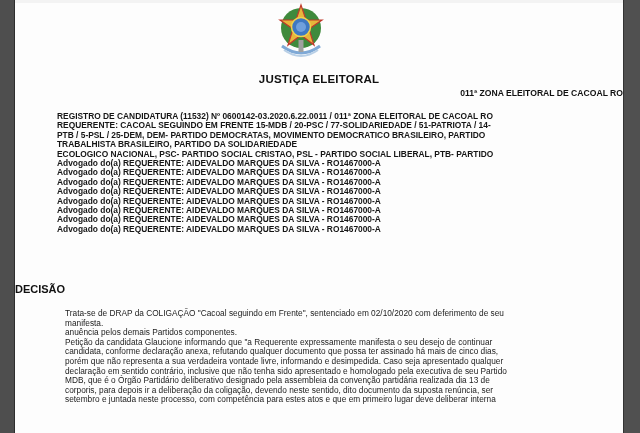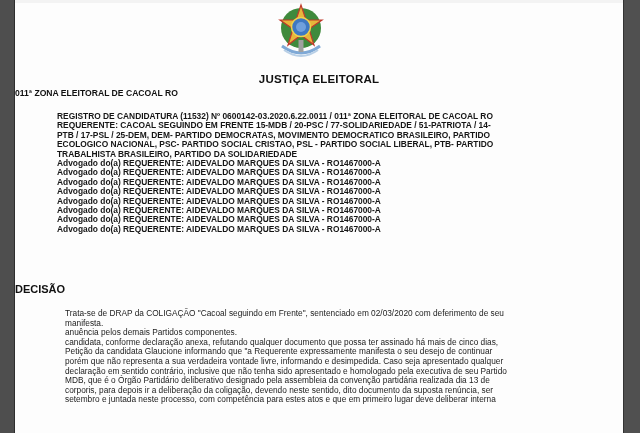--- a/index.html
+++ b/index.html
@@ -3,21 +3,21 @@
 <meta charset="utf-8">
 <style>
   html, body { margin:0; padding:0; }
   body { width:640px; height:433px; overflow:hidden; background:#4e4e4e; position:relative; font-family:"Liberation Sans", sans-serif; }
   .side-left { position:absolute; left:0; top:0; width:14px; height:433px; background:#4e4e4e; border-right:1px solid #2e2e2e; }
   .side-right { position:absolute; left:623px; top:0; width:17px; height:433px; background:#505050; border-left:1px solid #333; }
   .page { position:absolute; left:15px; top:0; width:608px; height:433px; background:#fdfdfd; overflow:hidden; }
   .topshade { position:absolute; left:0; top:0; width:100%; height:3px; background:#f3f3f3; }
   .emblem { position:absolute; left:261px; top:2px; width:50px; height:60px; }
   .h1 { position:absolute; left:0; width:100%; top:73px; text-align:center; font-weight:bold; font-size:11.5px; color:#111; letter-spacing:0.2px; }
-  .h2 { position:absolute; left:0; width:100%; top:88px; text-align:left; font-weight:bold; font-size:8.6px; color:#111; }
+  .h2 { position:absolute; left:0; width:100%; top:88px; text-align:right; font-weight:bold; font-size:8.6px; color:#111; }
   .block { position:absolute; left:42px; top:112px; width:505px; font-weight:bold; font-size:8.4px; line-height:9.4px; color:#151515; }
   .block div { white-space:nowrap; }
   .decisao { position:absolute; left:0; width:100%; top:283px; text-align:left; font-weight:bold; font-size:11px; color:#111; }
   .body { position:absolute; left:50px; top:309px; width:505px; font-size:8.3px; line-height:9.6px; color:#222; }
   .body div { white-space:nowrap; }
 </style>
 </head>
 <body>
 
 <div class="side-left"></div>
@@ -36,41 +36,41 @@
       <rect x="22.5" y="38" width="5" height="12" fill="#a0a0a0"></rect>
     </svg>
   </div>
 
   <div class="h1">JUSTIÇA ELEITORAL</div>
   <div class="h2">011ª ZONA ELEITORAL DE CACOAL RO</div>
 
   <div class="block">
     <div>REGISTRO DE CANDIDATURA (11532) Nº 0600142-03.2020.6.22.0011 / 011ª ZONA ELEITORAL DE CACOAL RO</div>
     <div>REQUERENTE: CACOAL SEGUINDO EM FRENTE 15-MDB / 20-PSC / 77-SOLIDARIEDADE / 51-PATRIOTA / 14-</div>
-    <div>PTB / 17-PSL / 25-DEM, DEM- PARTIDO DEMOCRATAS, MOVIMENTO DEMOCRATICO BRASILEIRO, PARTIDO</div>
+    <div>PTB / 5-PSL / 25-DEM, DEM- PARTIDO DEMOCRATAS, MOVIMENTO DEMOCRATICO BRASILEIRO, PARTIDO</div>
+    <div>TRABALHISTA BRASILEIRO, PARTIDO DA SOLIDARIEDADE</div>
     <div>ECOLOGICO NACIONAL, PSC- PARTIDO SOCIAL CRISTAO, PSL - PARTIDO SOCIAL LIBERAL, PTB- PARTIDO</div>
-    <div>TRABALHISTA BRASILEIRO, PARTIDO DA SOLIDARIEDADE</div>
     <div>Advogado do(a) REQUERENTE: AIDEVALDO MARQUES DA SILVA - RO1467000-A</div>
     <div>Advogado do(a) REQUERENTE: AIDEVALDO MARQUES DA SILVA - RO1467000-A</div>
     <div>Advogado do(a) REQUERENTE: AIDEVALDO MARQUES DA SILVA - RO1467000-A</div>
     <div>Advogado do(a) REQUERENTE: AIDEVALDO MARQUES DA SILVA - RO1467000-A</div>
     <div>Advogado do(a) REQUERENTE: AIDEVALDO MARQUES DA SILVA - RO1467000-A</div>
     <div>Advogado do(a) REQUERENTE: AIDEVALDO MARQUES DA SILVA - RO1467000-A</div>
     <div>Advogado do(a) REQUERENTE: AIDEVALDO MARQUES DA SILVA - RO1467000-A</div>
     <div>Advogado do(a) REQUERENTE: AIDEVALDO MARQUES DA SILVA - RO1467000-A</div>
   </div>
 
   <div class="decisao">DECISÃO</div>
 
   <div class="body">
-    <div>Trata-se de DRAP da COLIGAÇÃO "Cacoal seguindo em Frente", sentenciado em 02/03/2020 com deferimento de seu</div>
+    <div>Trata-se de DRAP da COLIGAÇÃO "Cacoal seguindo em Frente", sentenciado em 02/10/2020 com deferimento de seu</div>
     <div>manifesta.</div>
     <div>anuência pelos demais Partidos componentes.</div>
+    <div>Petição da candidata Glaucione informando que "a Requerente expressamente manifesta o seu desejo de continuar</div>
     <div>candidata, conforme declaração anexa, refutando qualquer documento que possa ter assinado há mais de cinco dias,</div>
-    <div>Petição da candidata Glaucione informando que "a Requerente expressamente manifesta o seu desejo de continuar</div>
     <div>porém que não representa a sua verdadeira vontade livre, informando e desimpedida. Caso seja apresentado qualquer</div>
     <div>declaração em sentido contrário, inclusive que não tenha sido apresentado e homologado pela executiva de seu Partido</div>
     <div>MDB, que é o Órgão Partidário deliberativo designado pela assembleia da convenção partidária realizada dia 13 de</div>
     <div>corporis, para depois ir a deliberação da coligação, devendo neste sentido, dito documento da suposta renúncia, ser</div>
     <div>setembro e juntada neste processo, com competência para estes atos e que em primeiro lugar deve deliberar interna</div>
   </div>
 </div>
 
 <div class="side-right"></div>
 

